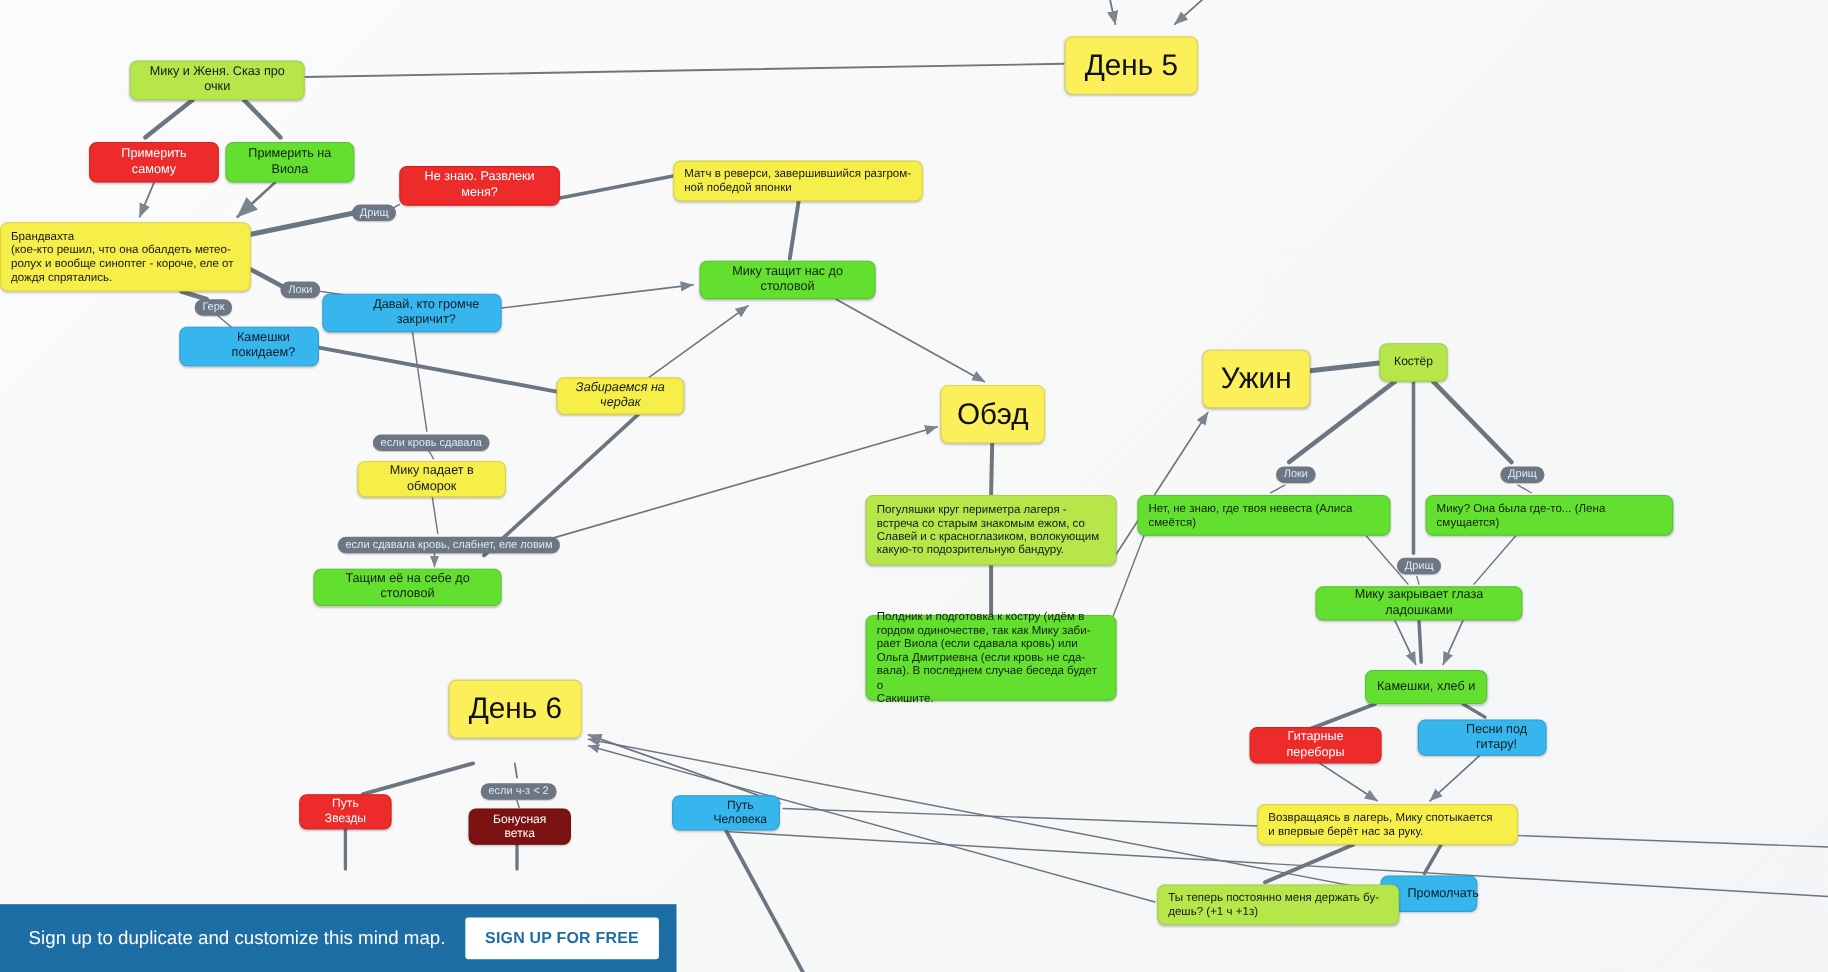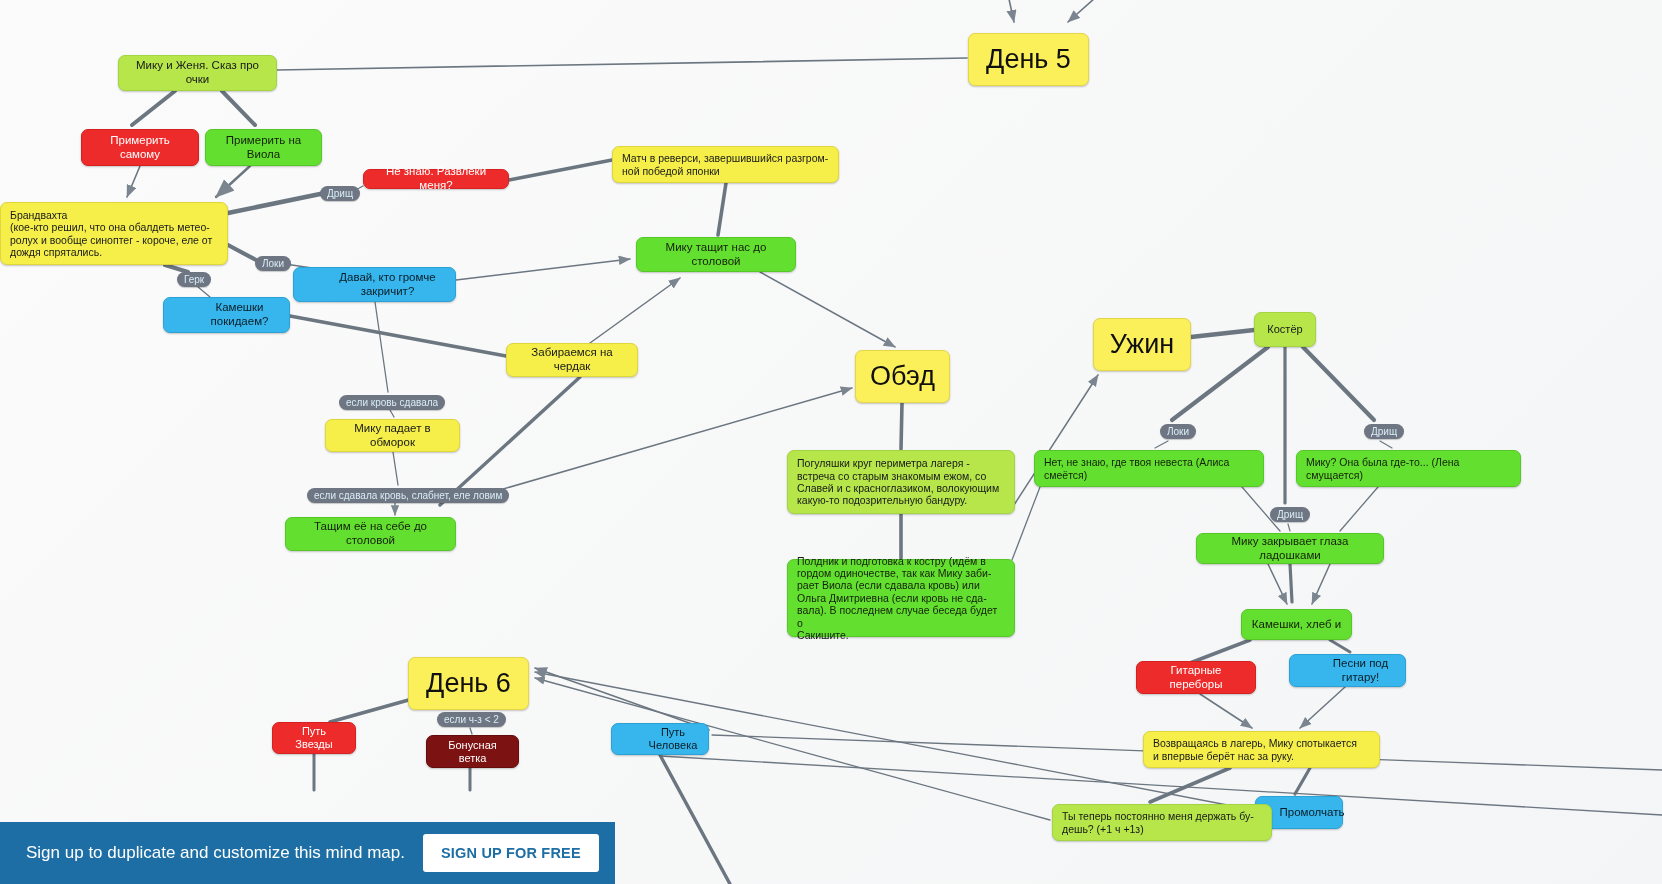--- a/index.html
+++ b/index.html
@@ -198,31 +198,31 @@
       <path d="M470,768 L470,790" stroke-width="3.0"></path>
       <path d="M660,755 L730,884" stroke-width="3.4"></path>
     </g>
   </svg>
 
   <div id="node-layer">
       <div class="node c-yellowbig center" style="left: 968px; top: 33px; width: 121px; height: 53px; font-size: 27px;">День 5</div>
       <div class="node c-yellowgreen center" style="left: 118px; top: 55px; width: 159px; height: 36px; font-size: 11.5px;">Мику и Женя. Сказ про очки</div>
       <div class="node c-red center" style="left: 81px; top: 129px; width: 118px; height: 37px; font-size: 11.5px;">Примерить самому</div>
       <div class="node c-green center" style="left: 205px; top: 129px; width: 117px; height: 37px; font-size: 11.5px;">Примерить на Виола</div>
-      <div class="node c-red center" style="left: 363px; top: 169px; width: 146px; height: 20px; font-size: 11.5px;">Не знаю. Развлеки меня?</div>
+      <div class="node c-red center" style="left: 363px; top: 151px; width: 146px; height: 36px; font-size: 11.5px;">Не знаю. Развлеки меня?</div>
       <div class="node c-yellow left" style="left: 612px; top: 146px; width: 227px; height: 37px; font-size: 10.5px;">Матч в реверси, завершившийся разгром-
 ной победой японки</div>
       <div class="node c-yellow left" style="left: 0px; top: 202px; width: 228px; height: 63px; font-size: 10.5px;">Брандвахта
 (кое-кто решил, что она обалдеть метео-
 ролух и вообще синоптег - короче, еле от
 дождя спрятались.</div>
       <div class="node c-blue center" style="left: 293px; top: 267px; width: 163px; height: 35px; font-size: 11.5px;">Давай, кто громче закричит?</div>
       <div class="node c-blue center" style="left: 163px; top: 297px; width: 127px; height: 36px; font-size: 11.5px;">Камешки покидаем?</div>
       <div class="node c-green center" style="left: 636px; top: 237px; width: 160px; height: 35px; font-size: 11.5px;">Мику тащит нас до столовой</div>
-      <div class="node c-yellow center" style="left: 506px; top: 343px; width: 132px; height: 34px; font-size: 11.5px;">Забираемся на чердак</div>
+      <div class="node c-yellow center" style="left: 506px; top: 343px; width: 116px; height: 34px; font-size: 11.5px; font-style: italic;">Забираемся на чердак</div>
       <div class="node c-yellow center" style="left: 325px; top: 419px; width: 135px; height: 33px; font-size: 11.5px; text-align: center;">Мику падает в обморок</div>
       <div class="node c-green center" style="left: 285px; top: 517px; width: 171px; height: 34px; font-size: 11.5px;">Тащим её на себе до столовой</div>
       <div class="node c-yellowbig center" style="left: 855px; top: 350px; width: 95px; height: 53px; font-size: 27px;">Обэд</div>
       <div class="node c-yellowgreen left" style="left: 787px; top: 450px; width: 228px; height: 64px; font-size: 10.5px;">Погуляшки круг периметра лагеря -
 встреча со старым знакомым ежом, со
 Славей и с красноглазиком, волокующим
 какую-то подозрительную бандуру.</div>
       <div class="node c-green left" style="left: 787px; top: 559px; width: 228px; height: 78px; font-size: 10.5px;">Полдник и подготовка к костру (идём в
 гордом одиночестве, так как Мику заби-
 рает Виола (если сдавала кровь) или
@@ -237,21 +237,21 @@
 смущается)</div>
       <div class="node c-green center" style="left: 1196px; top: 533px; width: 188px; height: 31px; font-size: 11.5px;">Мику закрывает глаза ладошками</div>
       <div class="node c-green center" style="left: 1241px; top: 609px; width: 111px; height: 31px; font-size: 11.5px;">Камешки, хлеб и</div>
       <div class="node c-red center" style="left: 1136px; top: 661px; width: 120px; height: 33px; font-size: 11.5px;">Гитарные переборы</div>
       <div class="node c-blue center" style="left: 1289px; top: 654px; width: 117px; height: 33px; font-size: 11.5px;">Песни под гитару!</div>
       <div class="node c-yellow left" style="left: 1143px; top: 731px; width: 237px; height: 37px; font-size: 10.5px;">Возвращаясь в лагерь, Мику спотыкается
 и впервые берёт нас за руку.</div>
       <div class="node c-blue center" style="left: 1255px; top: 796px; width: 88px; height: 33px; font-size: 11.5px;">Промолчать</div>
       <div class="node c-yellowgreen left" style="left: 1052px; top: 804px; width: 220px; height: 37px; font-size: 10.5px;">Ты теперь постоянно меня держать бу-
 дешь? (+1 ч +1з)</div>
-      <div class="node c-yellowbig center" style="left: 408px; top: 657px; width: 121px; height: 53px; font-size: 27px;">День 6</div>
+      <div class="node c-yellowbig center" style="left: 408px; top: 618px; width: 121px; height: 53px; font-size: 27px;">День 6</div>
       <div class="node c-red center" style="left: 272px; top: 722px; width: 84px; height: 32px; font-size: 11px;">Путь Звезды</div>
       <div class="node c-darkred center" style="left: 426px; top: 735px; width: 93px; height: 33px; font-size: 11px;">Бонусная ветка</div>
       <div class="node c-blue center" style="left: 611px; top: 723px; width: 98px; height: 32px; font-size: 11px;">Путь Человека</div>
     </div>
   <div id="pill-layer">
       <div class="pill" style="left: 320px; top: 186px;">Дрищ</div>
       <div class="pill" style="left: 255px; top: 256px;">Локи</div>
       <div class="pill" style="left: 177px; top: 272px;">Герк</div>
       <div class="pill" style="left: 339px; top: 395px;">если кровь сдавала</div>
       <div class="pill" style="left: 307px; top: 488px;">если сдавала кровь, слабнет, еле ловим</div>

